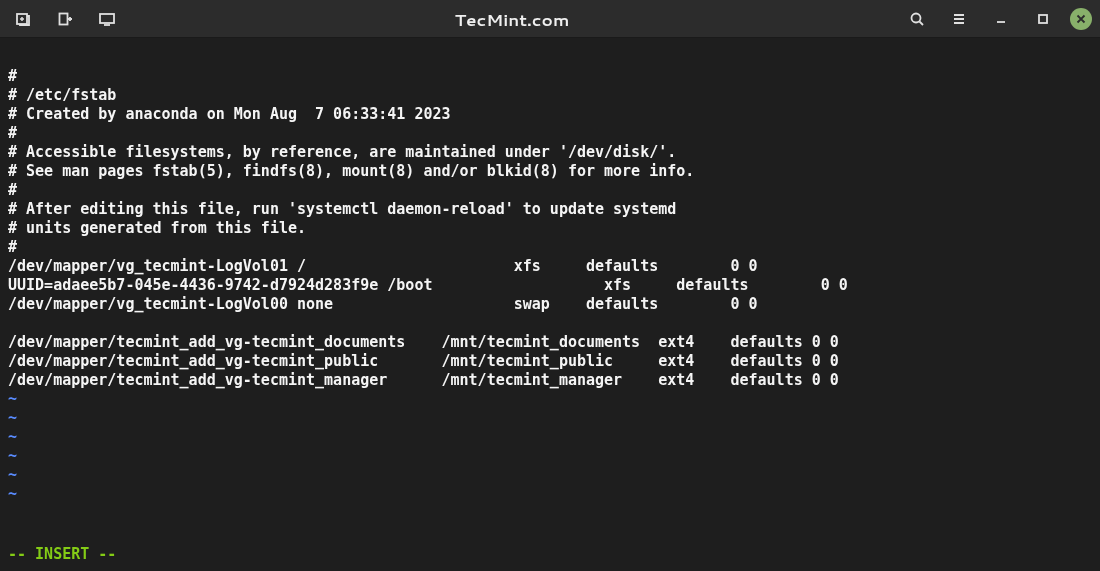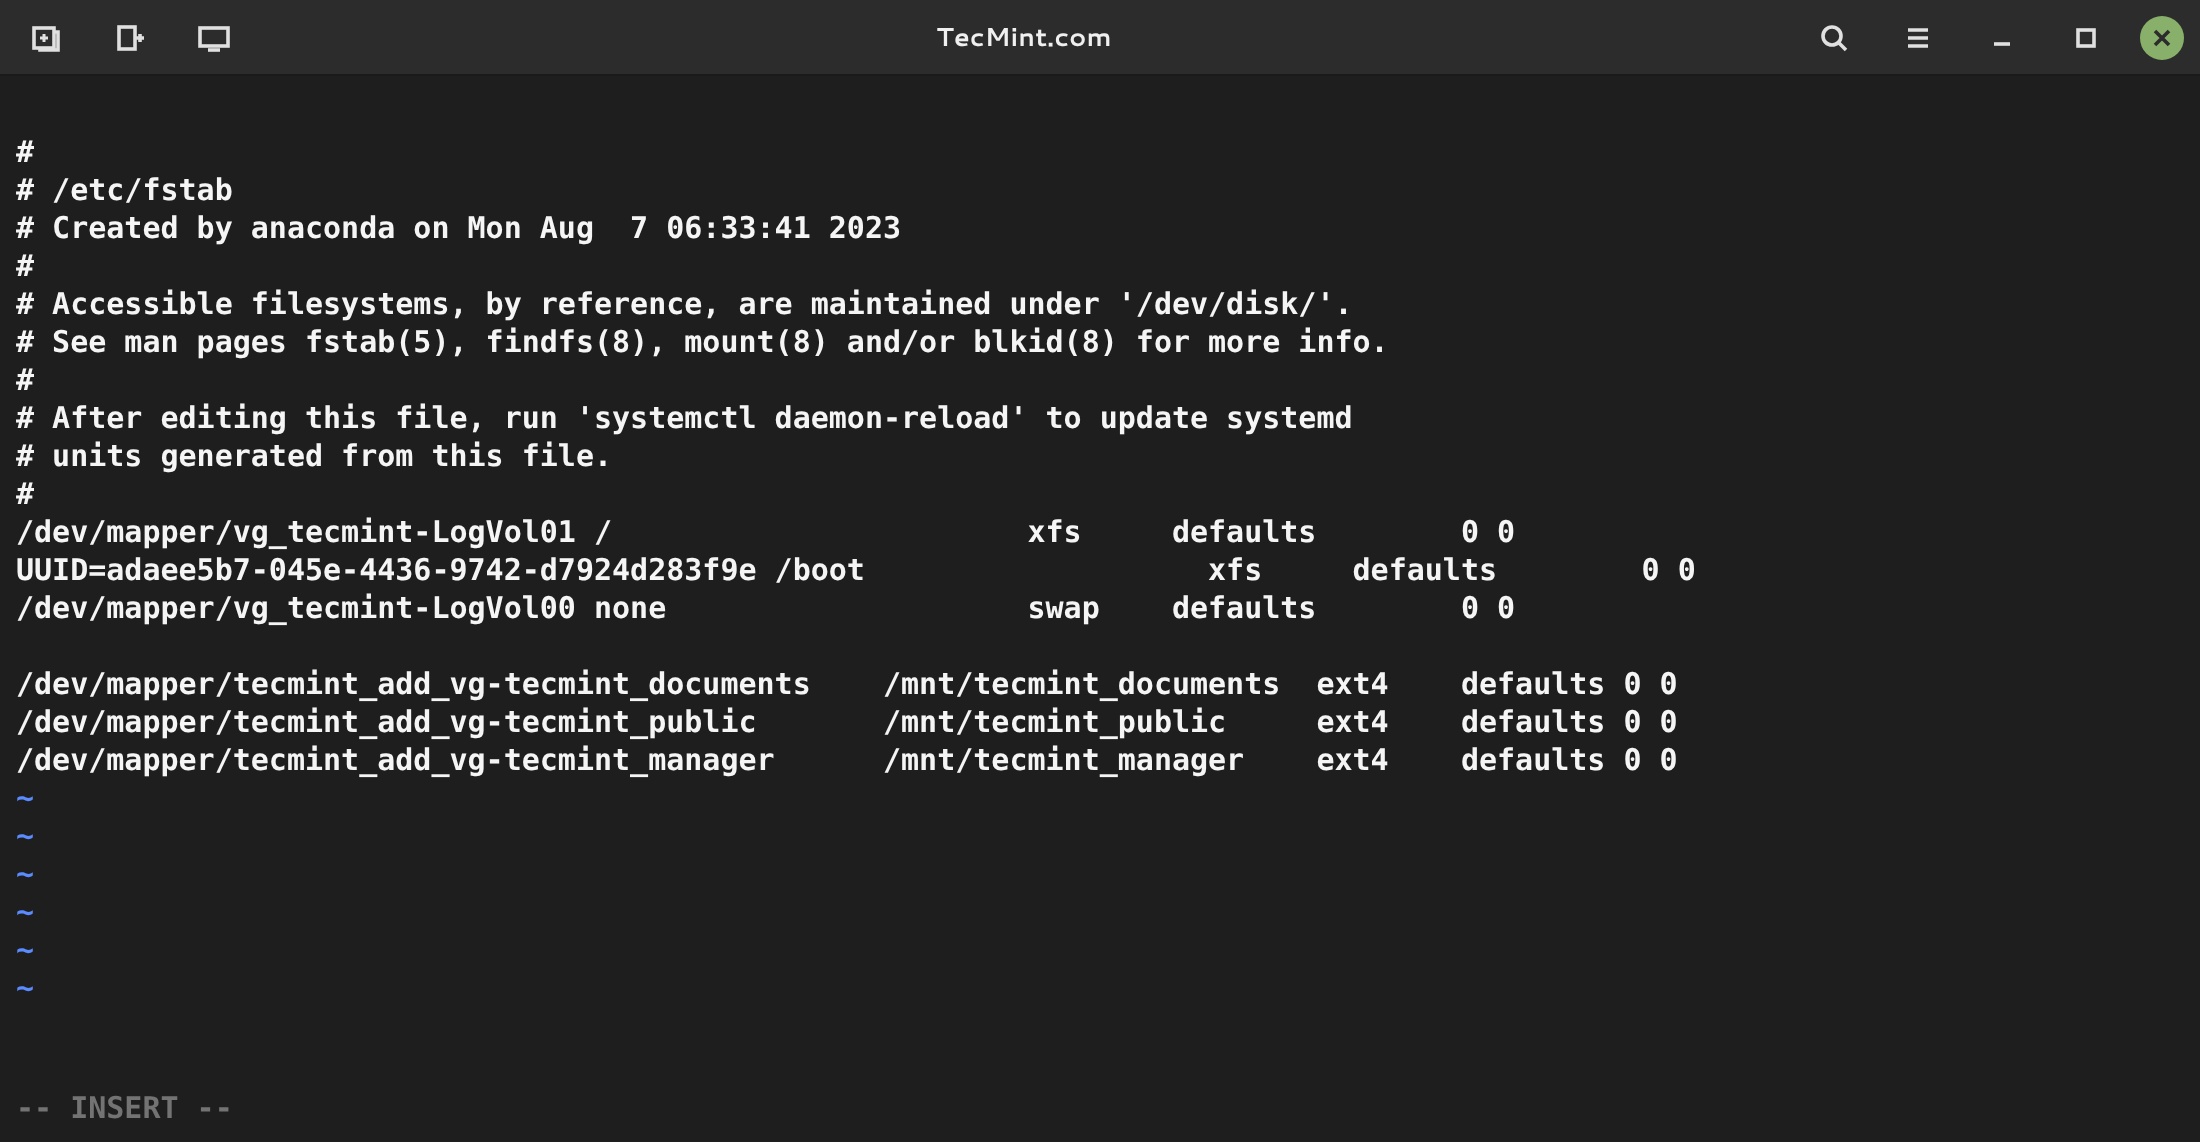--- a/index.html
+++ b/index.html
@@ -30,21 +30,21 @@
       display: flex;
       align-items: center;
       justify-content: center;
       color: #e0e0e0;
       cursor: pointer;
       border-radius: 4px;
     }
     .titlebar-title {
       color: #f0f0f0;
       font-family: "Cantarell", "DejaVu Sans", sans-serif;
-      font-size: 13px;
+      font-size: 17px;
       font-weight: bold;
     }
     .window-close {
       width: 22px;
       height: 22px;
       border-radius: 50%;
       background: #88b06a;
       display: flex;
       align-items: center;
       justify-content: center;
@@ -61,21 +61,21 @@
     }
     .terminal-content {
       color: #f5f5f5;
       font-size: 15px;
       line-height: 19px;
       white-space: pre;
       font-weight: bold;
     }
     .tilde { color: #5a8cff; font-weight: bold; }
     .status-line {
-      color: #737373;
+      color: #84cc16;
       font-size: 15px;
       font-weight: bold;
       white-space: pre;
       padding-bottom: 4px;
     }
     svg { display: block; }
   </style>
 </head>
 <body>
 

